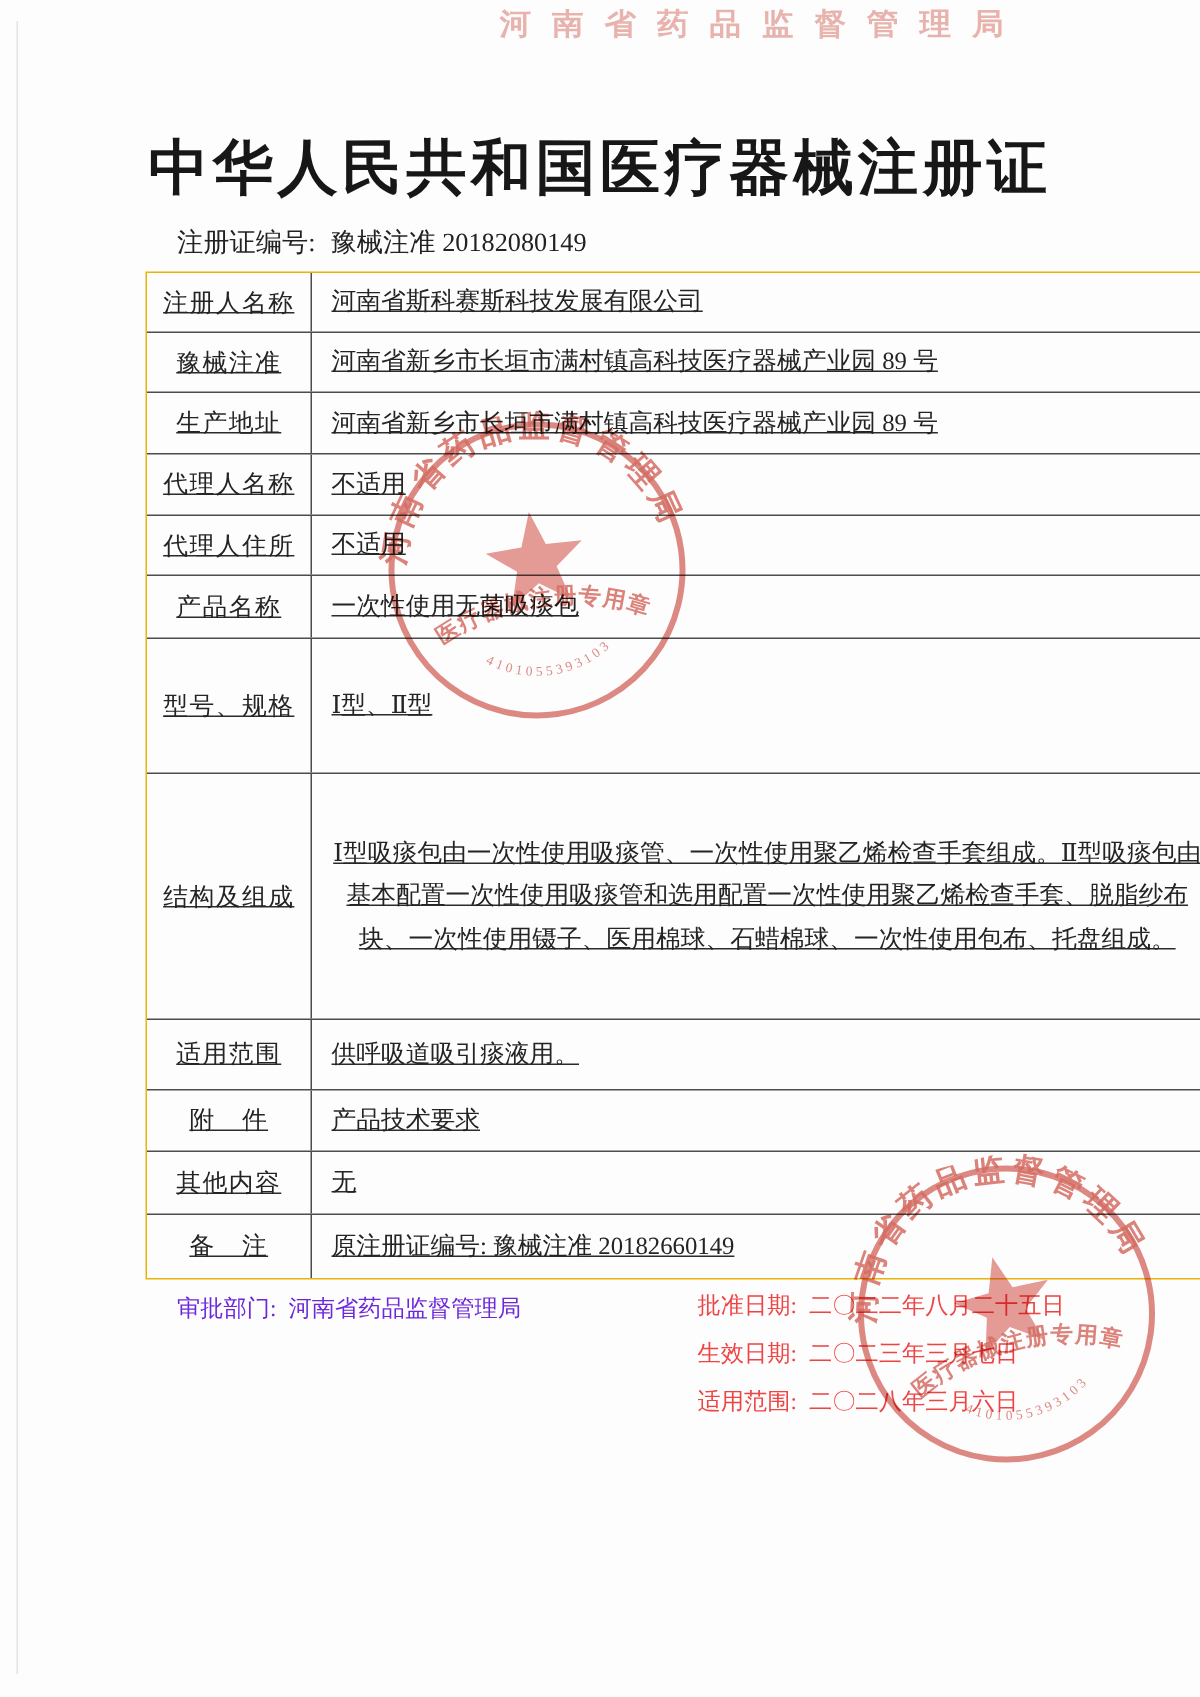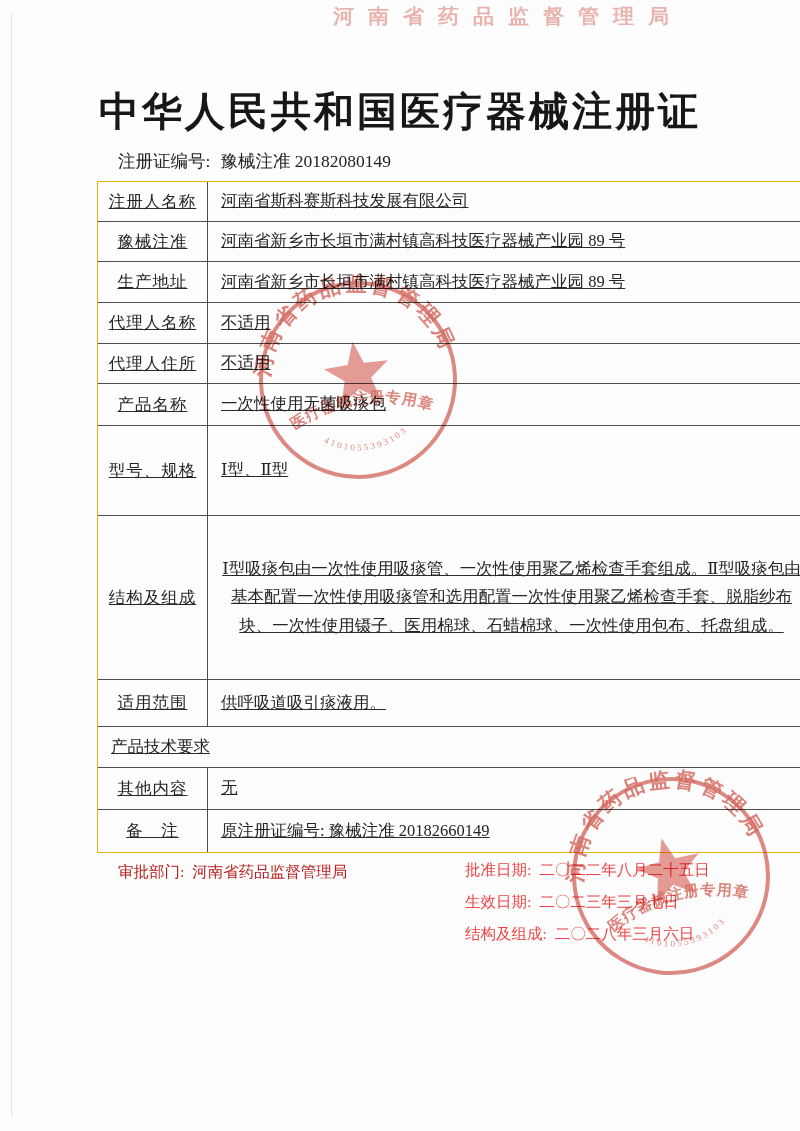--- a/index.html
+++ b/index.html
@@ -29,21 +29,21 @@
   .tlabel{
     width:110px;flex:0 0 110px;border-right:1px solid #4d4d4d;box-sizing:border-box;
     display:flex;align-items:center;justify-content:center;text-align:center;
     font-size:16.5px;color:#242424;letter-spacing:1px;padding:2px 4px;
   }
   .tvalue{
     flex:1;display:flex;align-items:center;box-sizing:border-box;
     font-size:16.5px;color:#242424;padding:4px 10px 4px 13px;line-height:1.7;
     text-align:center;
   }
-  .footer-dept{position:absolute;left:118px;top:862px;font-size:15.5px;color:#b91c1c;}
+  .footer-dept{position:absolute;left:118px;top:862px;font-size:15.5px;color:#6d28d9;}
   .footer-dept .v{margin-left:8px;}
   .date-block{position:absolute;left:465px;top:860px;font-size:15.5px;color:#ef4444;}
   .date-row{margin-bottom:11px;white-space:nowrap;}
   .date-row .v{margin-left:8px;}
   .stamp{position:absolute;mix-blend-mode:multiply;opacity:.85;}
   #stamp1{left:253px;top:275px;transform:rotate(-8deg);}
   #stamp2{left:566px;top:771px;transform:rotate(-14deg);}
   .stamp svg{display:block;}
 </style>
 </head>
@@ -90,20 +90,21 @@
   </div>
   <div class="trow" style="height:164px">
     <div class="tlabel">结构及组成</div>
     <div class="tvalue">Ⅰ型吸痰包由一次性使用吸痰管、一次性使用聚乙烯检查手套组成。Ⅱ型吸痰包由基本配置一次性使用吸痰管和选用配置一次性使用聚乙烯检查手套、脱脂纱布块、一次性使用镊子、医用棉球、石蜡棉球、一次性使用包布、托盘组成。</div>
   </div>
   <div class="trow" style="height:47px">
     <div class="tlabel">适用范围</div>
     <div class="tvalue">供呼吸道吸引痰液用。</div>
   </div>
   <div class="trow" style="height:41px">
+    <div class="tlabel">附　件</div>
     <div class="tvalue">产品技术要求</div>
   </div>
   <div class="trow" style="height:42px">
     <div class="tlabel">其他内容</div>
     <div class="tvalue">无</div>
   </div>
   <div class="trow" style="height:42px">
     <div class="tlabel">备　注</div>
     <div class="tvalue">原注册证编号: 豫械注准 20182660149</div>
   </div>
@@ -114,21 +115,21 @@
 </div>
 
 <div class="date-block">
   <div class="date-row">
     <span>批准日期:</span><span class="v">二〇二二年八月二十五日</span>
   </div>
   <div class="date-row">
     <span>生效日期:</span><span class="v">二〇二三年三月七日</span>
   </div>
   <div class="date-row">
-    <span>结构及组成:</span><span class="v">二〇二八年三月六日</span>
+    <span>适用范围:</span><span class="v">二〇二八年三月六日</span>
   </div>
 </div>
 
 <div class="stamp" id="stamp1">
   <svg width="210" height="210" viewBox="0 0 210 210">
     <defs>
       <path id="s1arc" d="M 25 140 A 88 88 0 1 1 185 140" fill="none"></path>
       <path id="s1line" d="M 28 150 A 150 150 0 0 1 182 150" fill="none"></path>
       <path id="s1serial" d="M 50 150 A 72 72 0 0 0 160 150" fill="none"></path>
     </defs>

